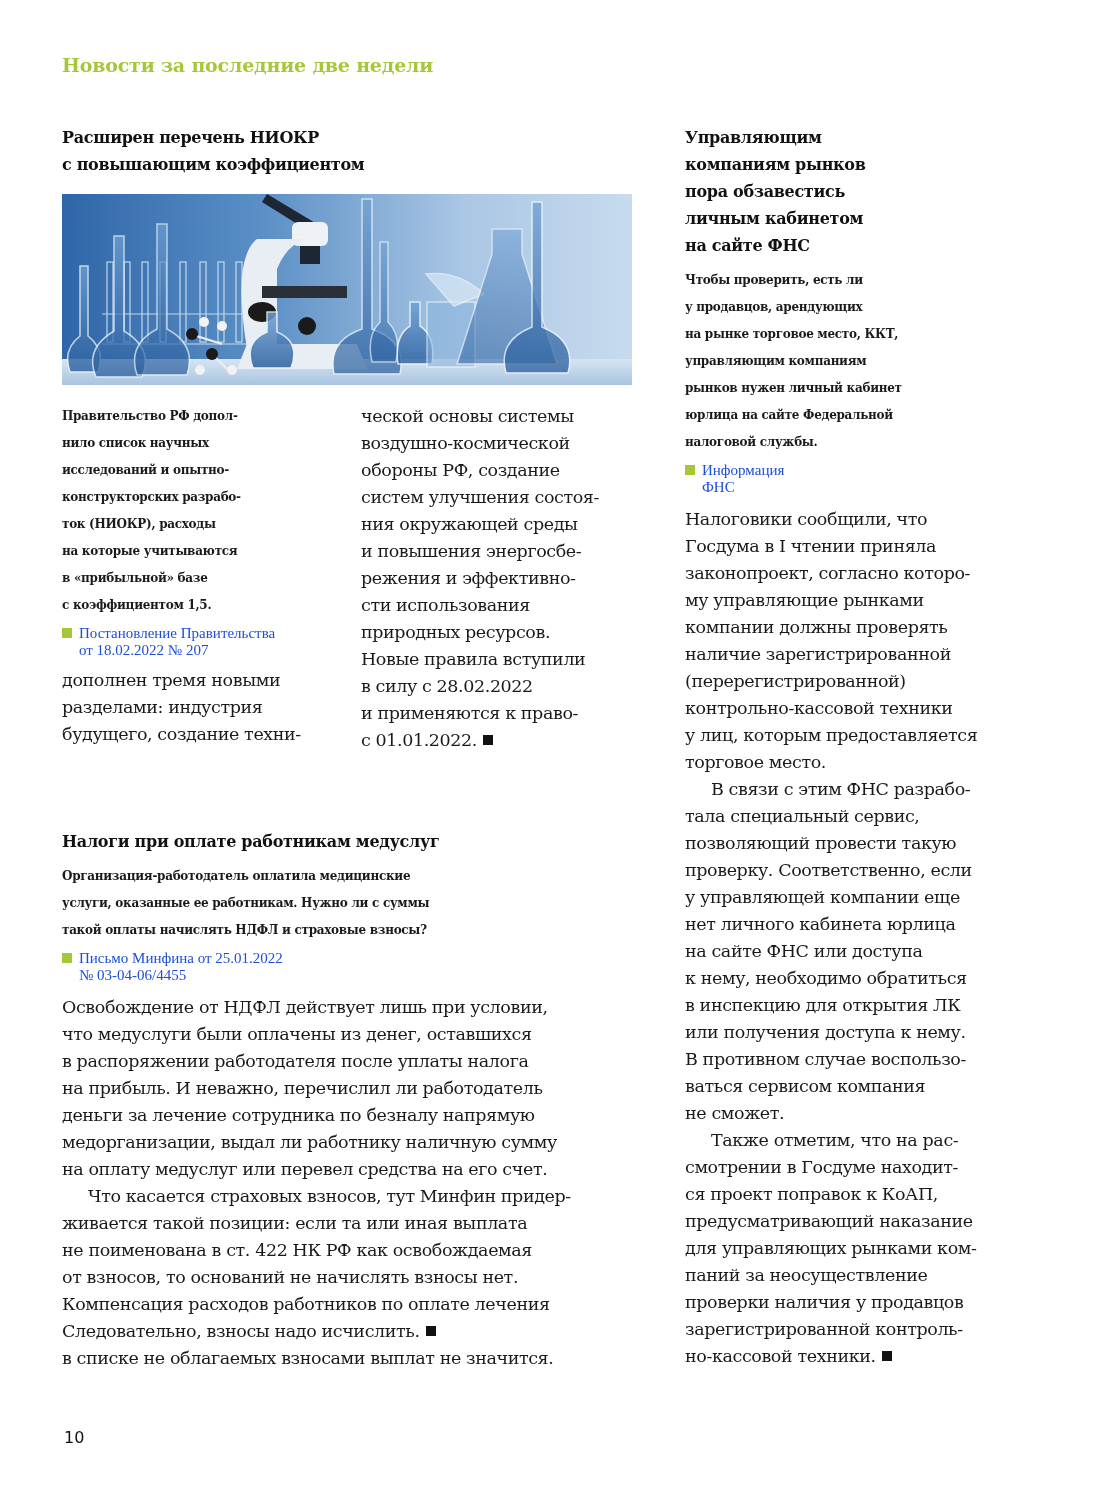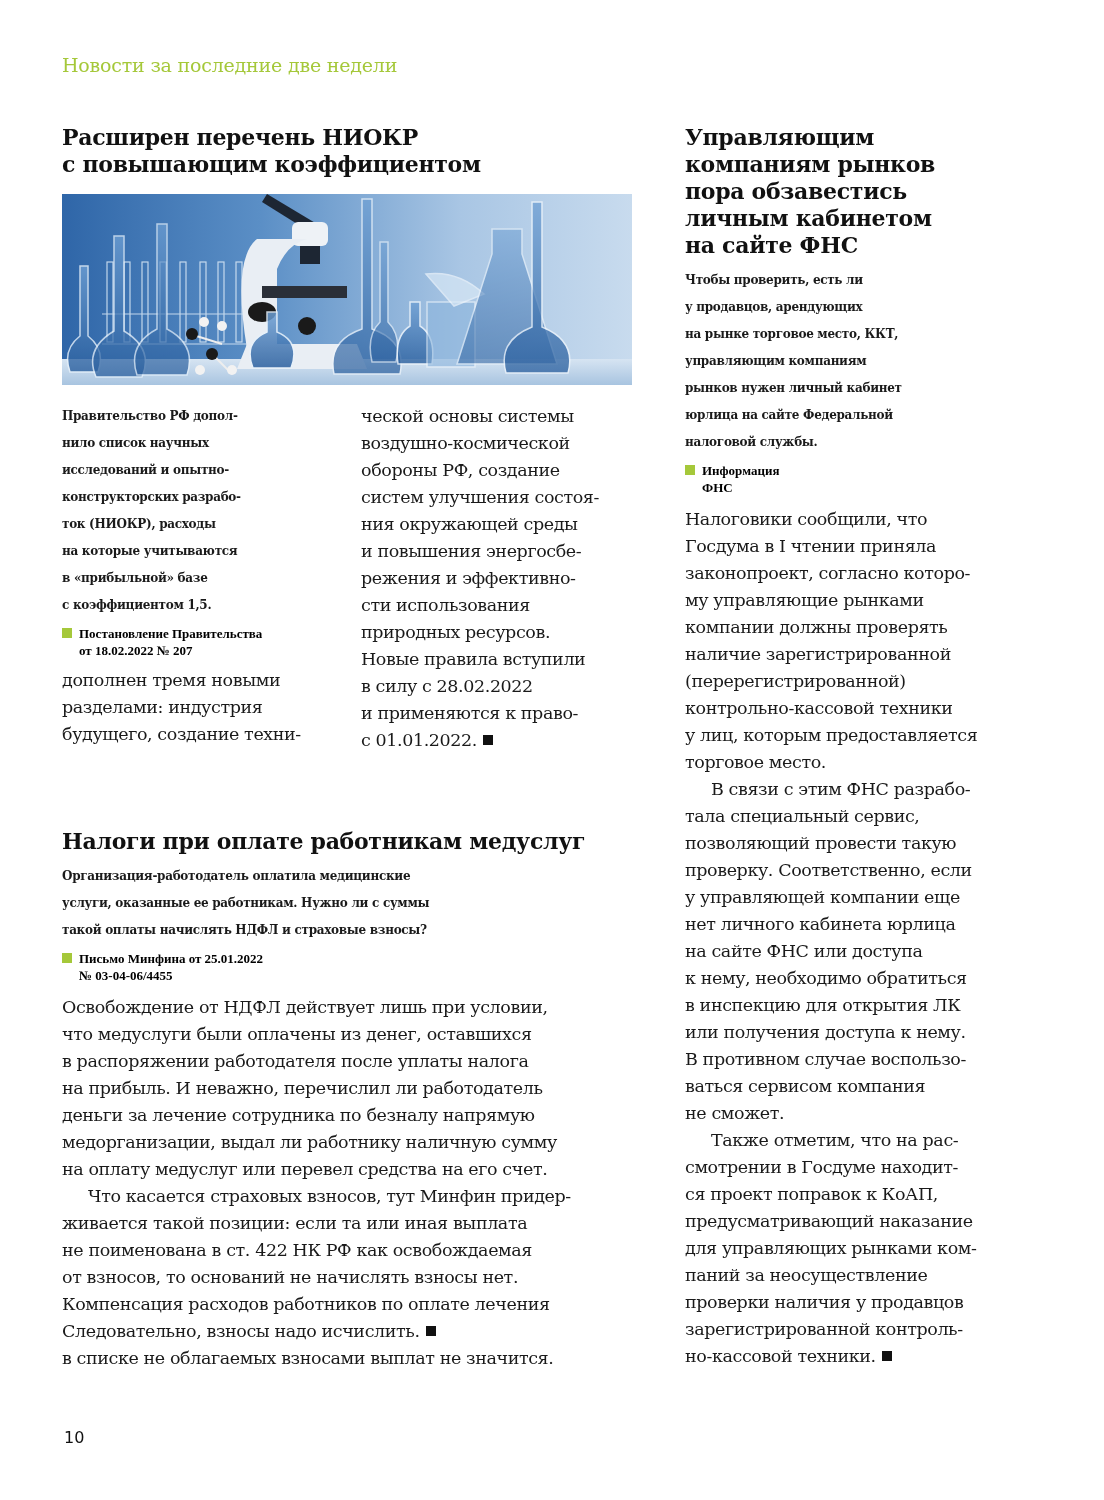--- a/index.html
+++ b/index.html
@@ -3,36 +3,36 @@
   <meta charset="utf-8">
   <style>
     html, body { margin: 0; padding: 0; background: #ffffff; }
     body {
       width: 1104px; height: 1500px; position: relative; overflow: hidden;
       font-family: "DejaVu Serif", "Liberation Serif", serif;
       color: #1a1a1a;
     }
     .section-label {
       position: absolute; left: 62px; top: 54px;
-      font-family: "DejaVu Serif", serif; font-weight: normal;
+      font-family: "DejaVu Serif", serif; font-weight: bold;
       font-size: 19px; color: #a5c83a; letter-spacing: -0.2px;
     }
     .h1 {
       font-family: "DejaVu Serif", serif; font-weight: bold;
-      font-size: 22px; line-height: 27px; color: #111; margin: 0;
+      font-size: 16px; line-height: 27px; color: #111; margin: 0;
       letter-spacing: -0.3px;
     }
     .lead {
       font-family: "DejaVu Serif", serif; font-weight: bold;
       font-size: 12px; line-height: 27px; color: #1a1a1a; margin: 0;
       letter-spacing: -0.3px;
     }
     .src {
       display: flex; align-items: flex-start; margin-top: 6px;
-      font-family: "Liberation Serif", serif; font-size: 13px; line-height: 17px; color: #000000; font-weight: bold;
+      font-family: "Liberation Serif", serif; font-size: 15px; line-height: 17px; color: #1d4ed8;
     }
     .src .sq {
       width: 10px; height: 10px; background: #a5c83a; margin-top: 3px; margin-right: 7px; flex: 0 0 auto;
     }
     .body-text {
       font-family: "DejaVu Serif", serif; font-size: 17.5px; line-height: 27px; color: #1a1a1a;
       margin: 0; letter-spacing: -0.4px;
     }
     .line { display: block; white-space: nowrap; }
     .indent { padding-left: 26px; }

